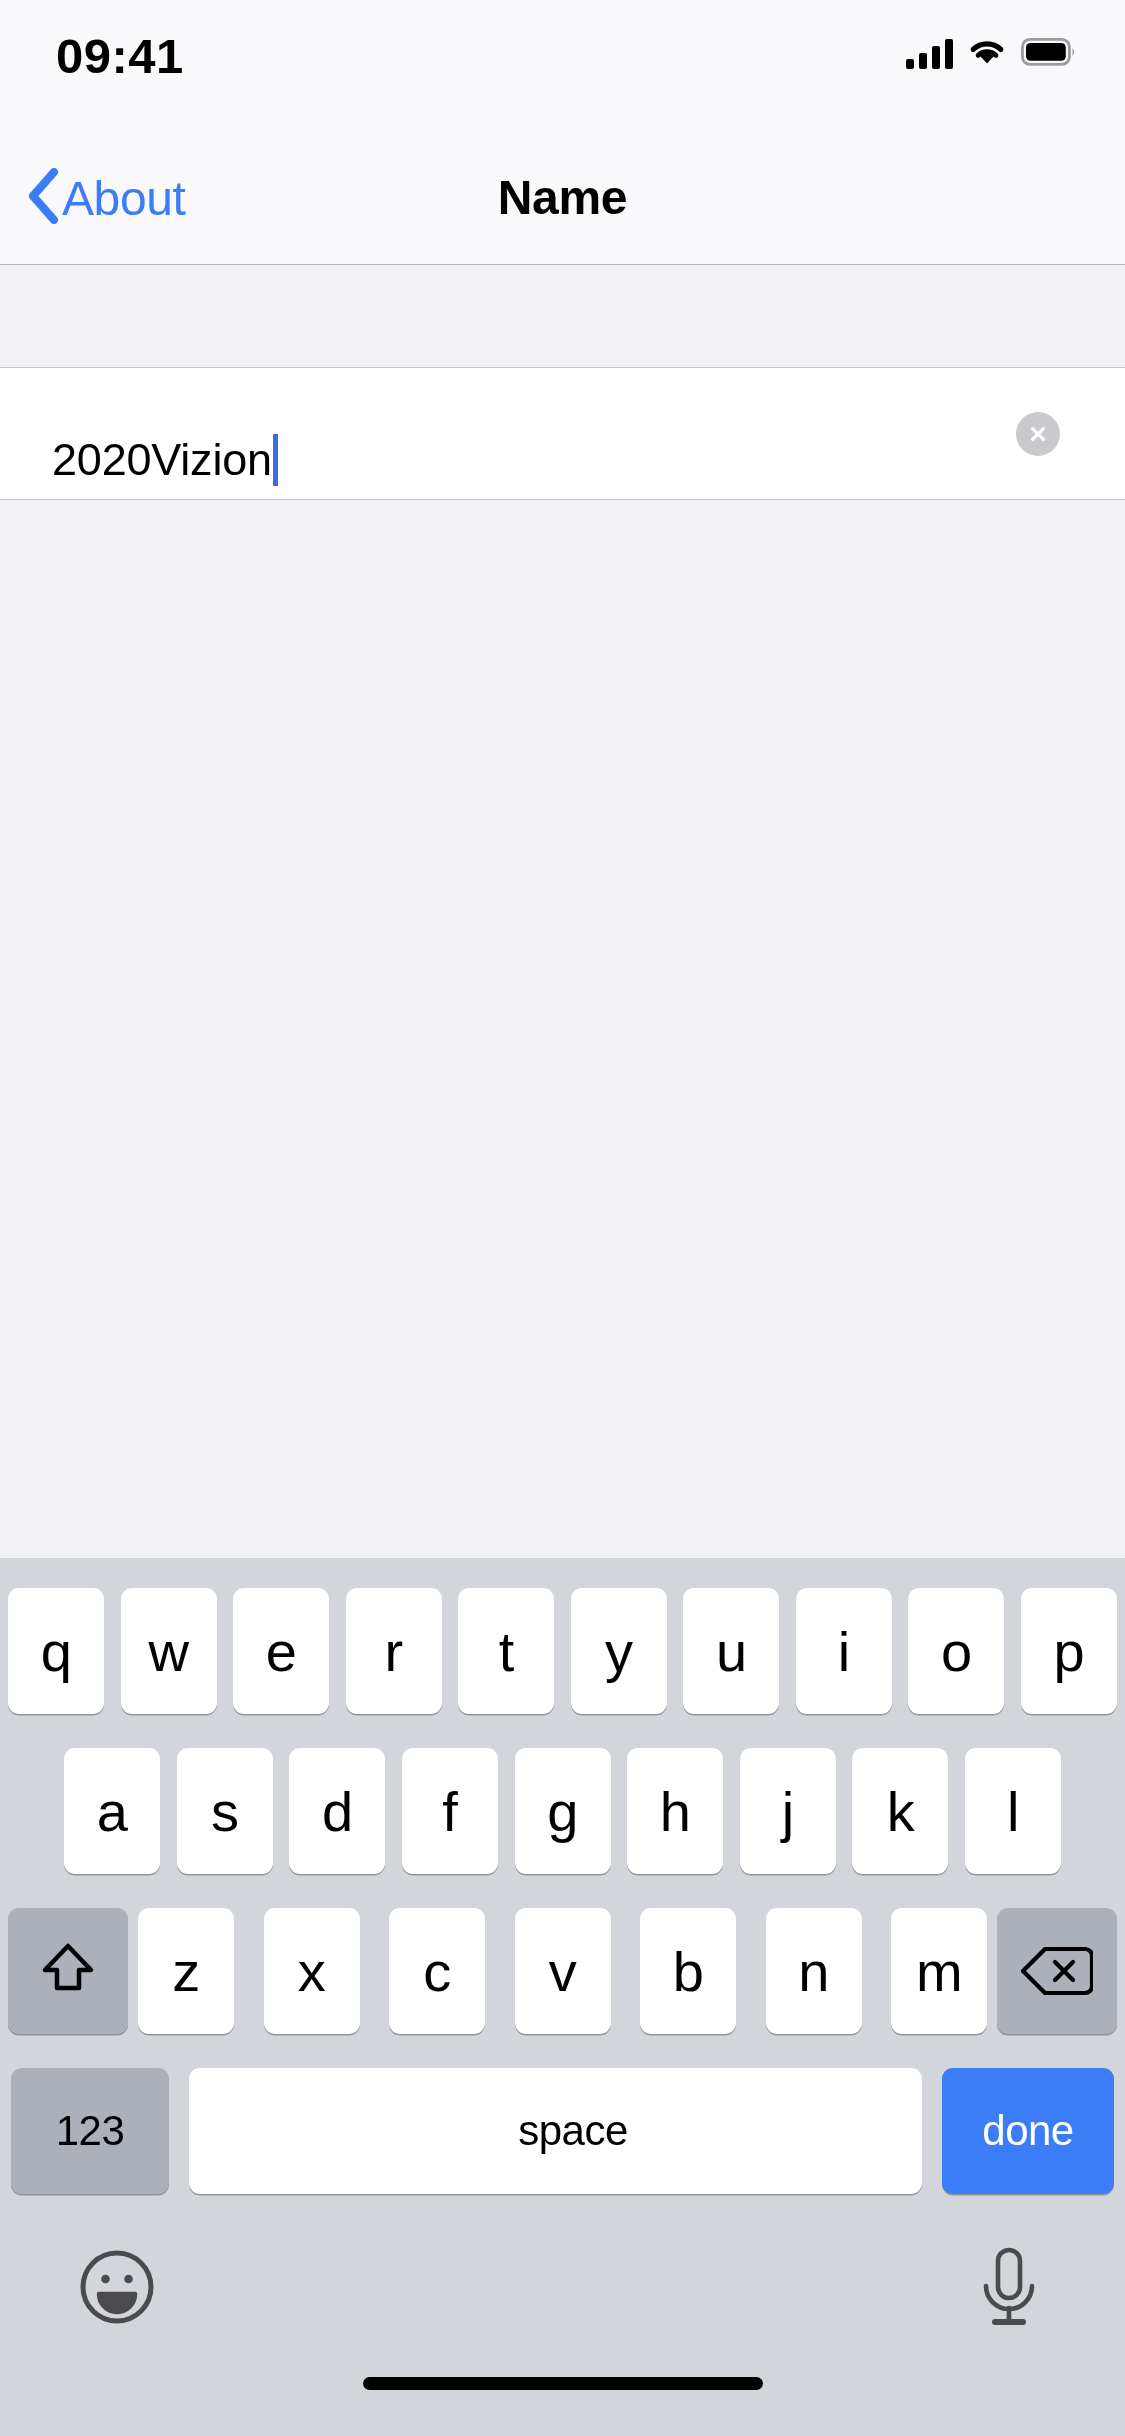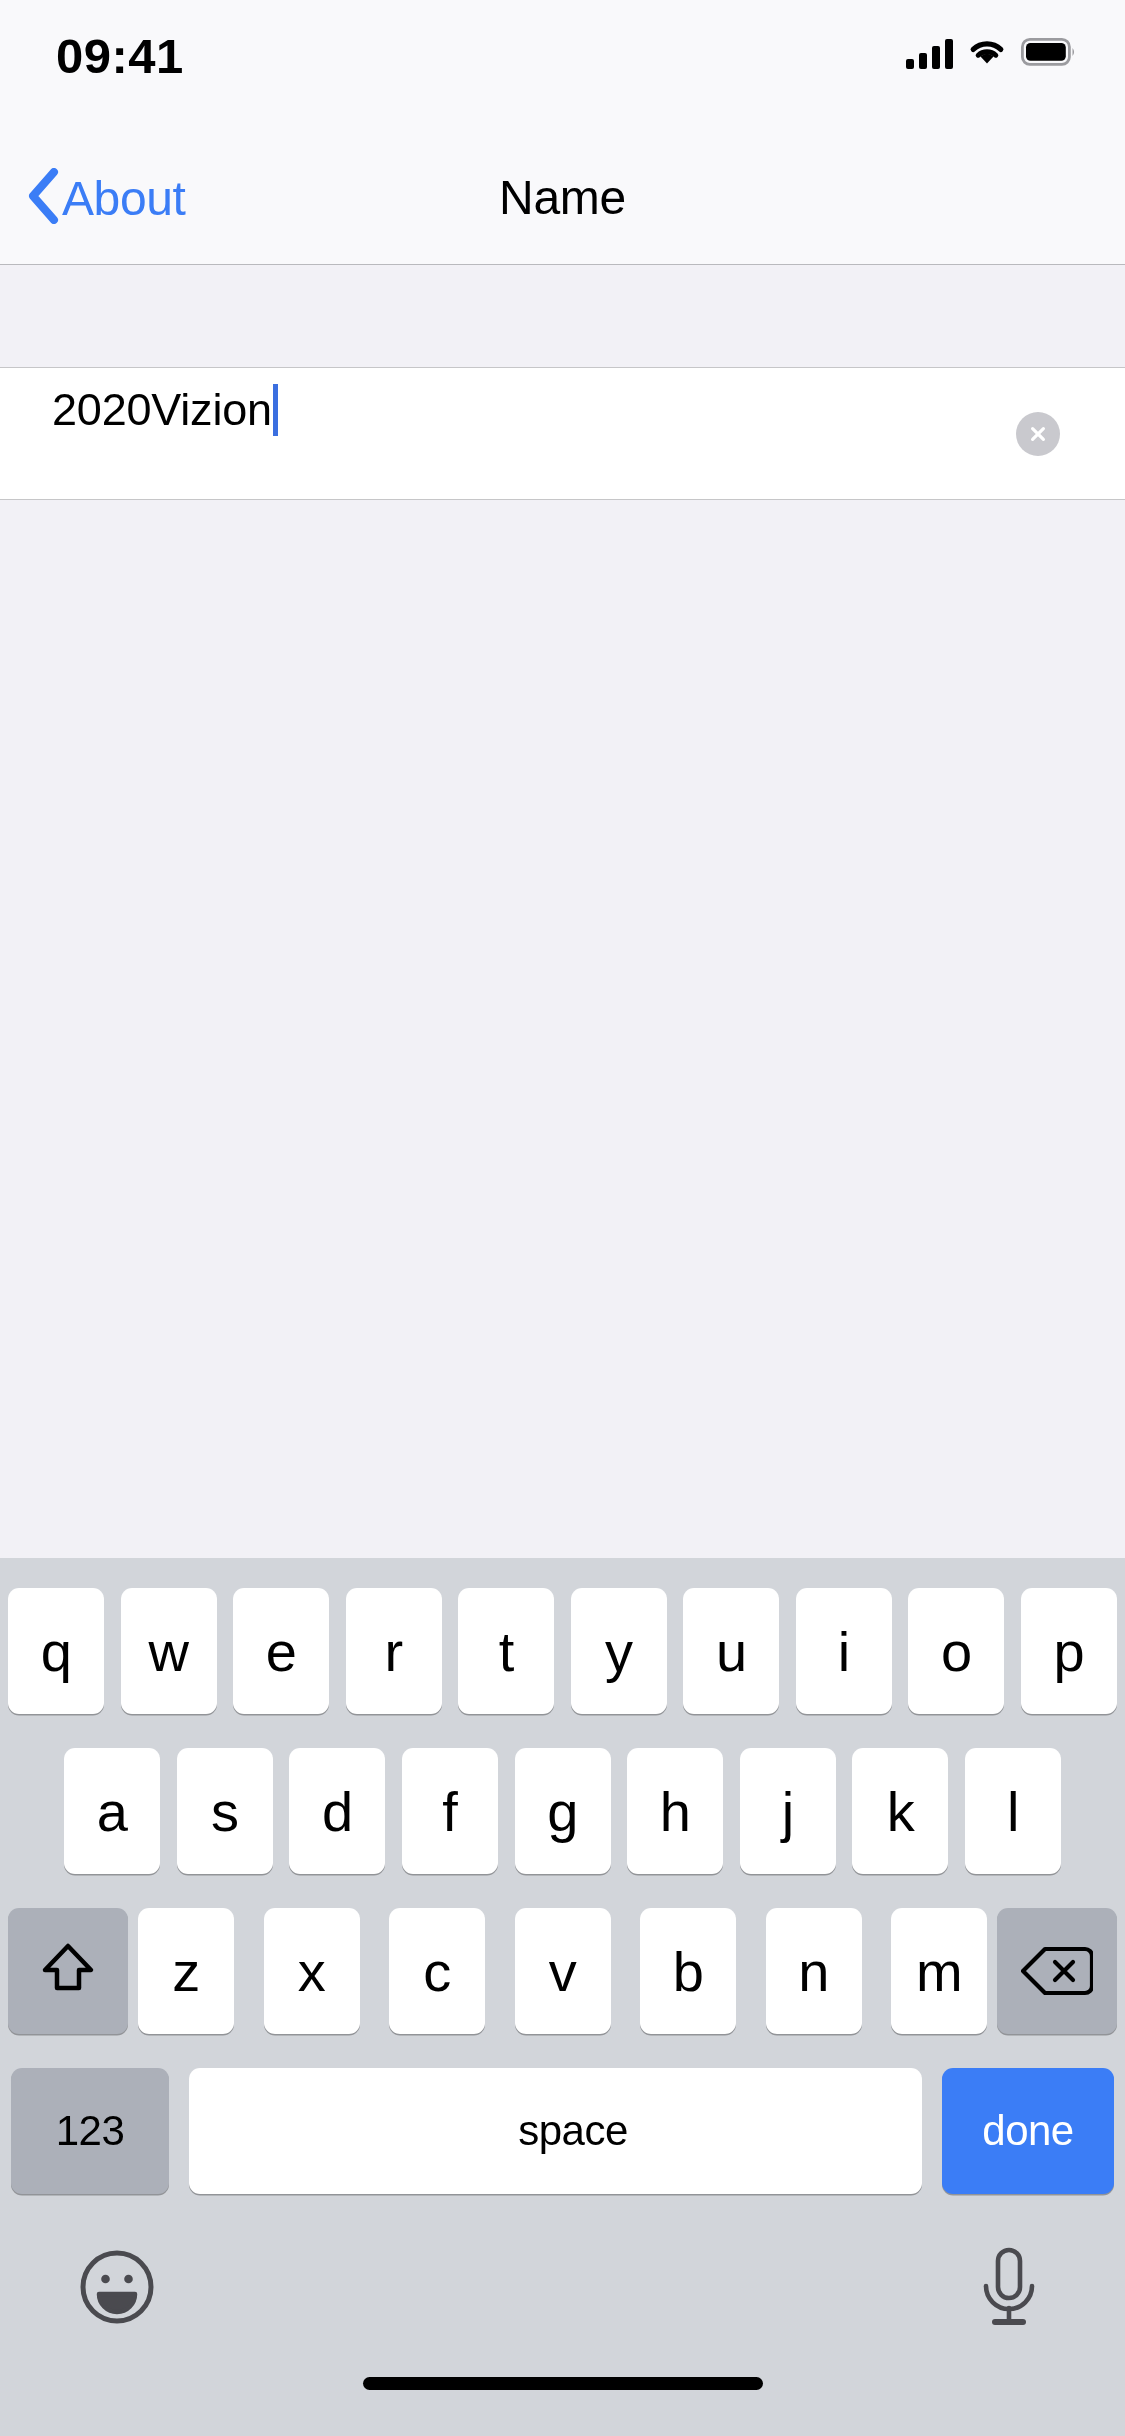--- a/index.html
+++ b/index.html
@@ -45,36 +45,36 @@
   #back-button {
     position:absolute; left:26px; top:34px;
     display:flex; align-items:center; gap:2px; height:64px;
     cursor:pointer;
   }
   #back-label {
     font-size:48px; color:#3b7df6; letter-spacing:-0.4px;
   }
   #nav-title {
     position:absolute; left:0; top:38px; width:1125px;
-    text-align:center; font-size:48px; font-weight:normal; color:#000;
+    text-align:center; font-size:48px; font-weight:bold; color:#000;
     letter-spacing:-0.3px;
   }
 
   
   #content-gap-top {
     position:absolute; left:0; top:265px; width:1125px; height:103px;
     background:#f2f1f6; border-bottom:1.5px solid #c6c6c8;
   }
   #name-field-row {
     position:absolute; left:0; top:368px; width:1125px; height:132px;
     background:#ffffff; border-bottom:1.5px solid #c6c6c8;
   }
   #name-input-wrap {
-    position:absolute; left:52px; top:16px; height:168px; width:940px;
-    display:flex; align-items:flex-start;
+    position:absolute; left:52px; top:8px; height:168px; width:940px;
+    display:flex; align-items:center;
   }
   #name-input-text {
     font-size:45px; color:#000; letter-spacing:-0.2px; white-space:pre;
   }
   #name-caret {
     display:inline-block; width:5px; height:52px;
     background:#3b6fe0; margin-left:1px;
     vertical-align:middle;
   }
   #clear-button {

